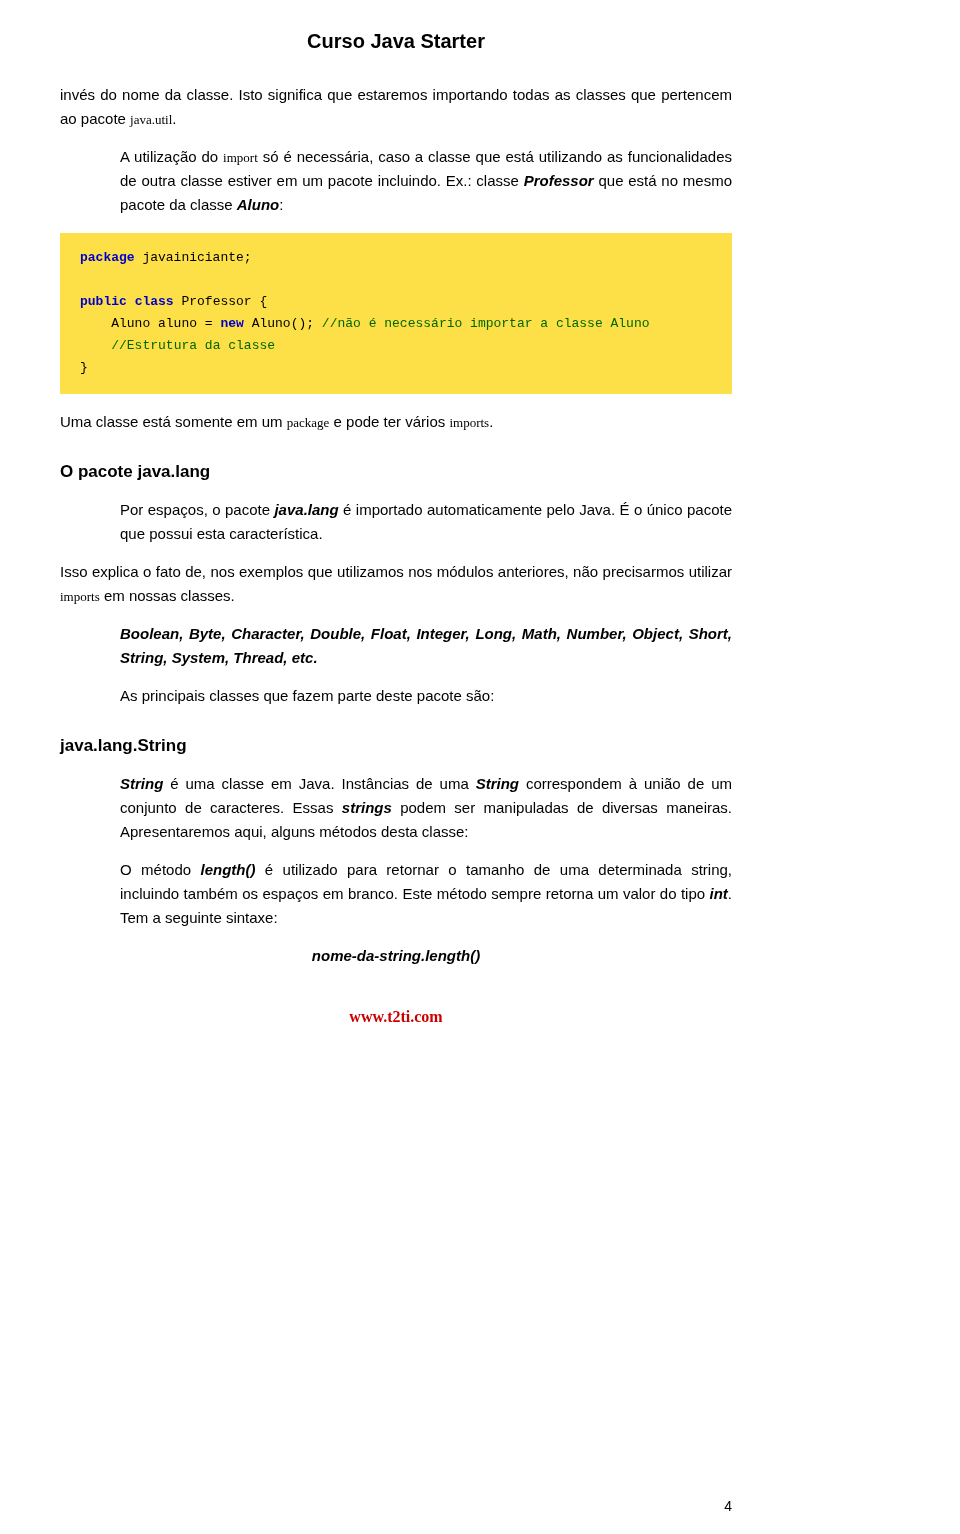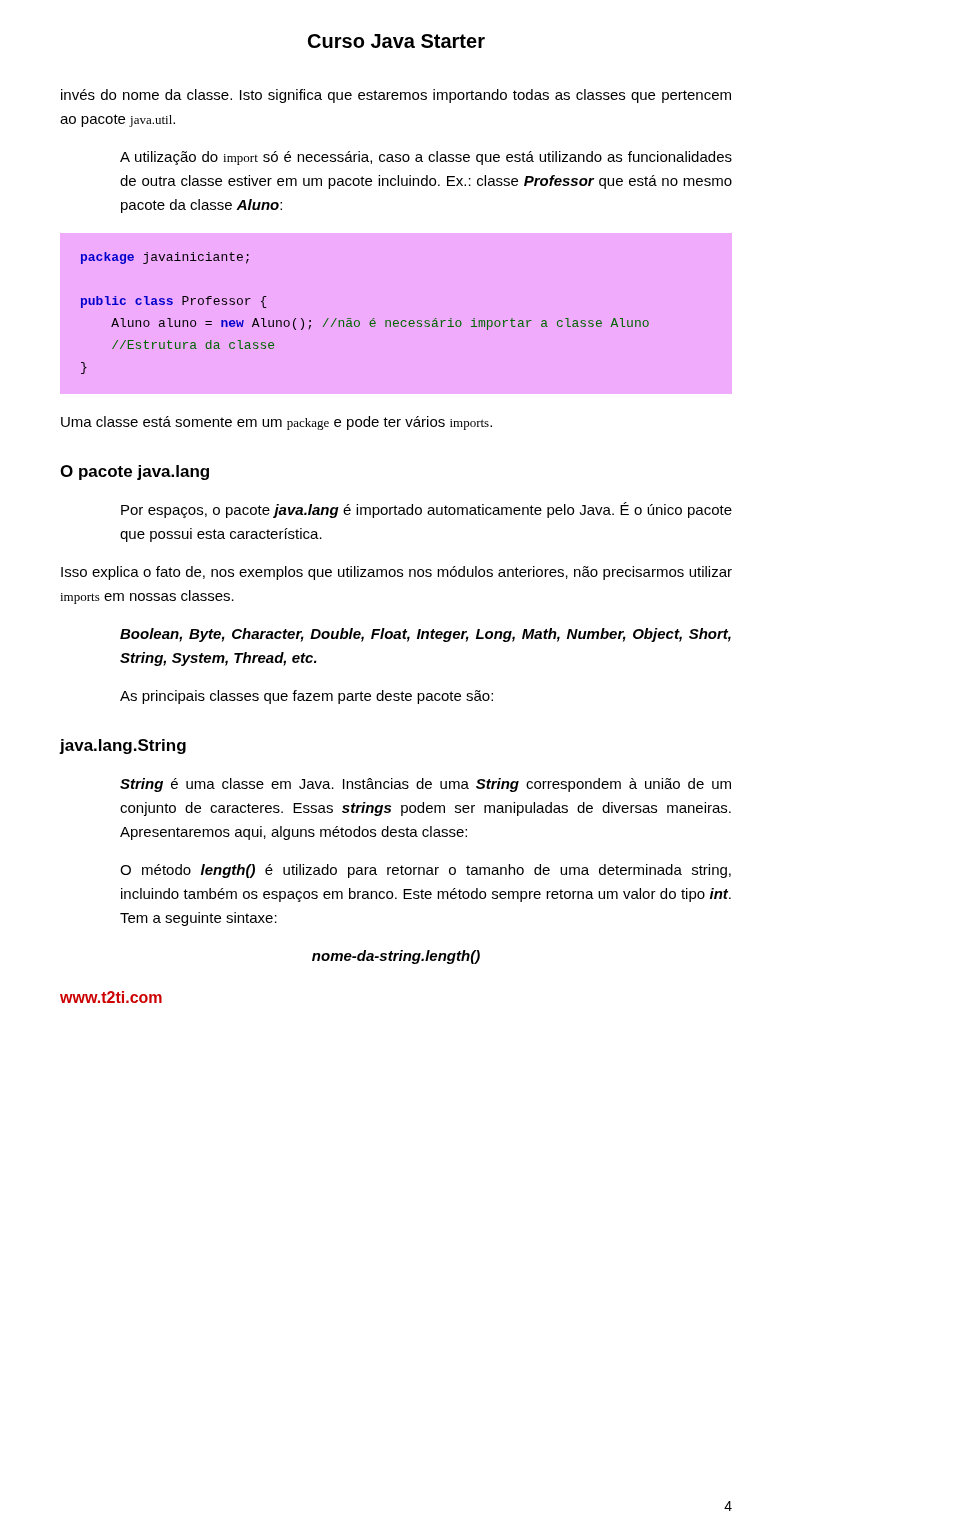--- a/index.html
+++ b/index.html
@@ -38,21 +38,21 @@
 
     p {
       margin-bottom: 14px;
       line-height: 1.6;
       text-align: justify;
     }
 
     .code-block {
       font-family: 'Courier New', Courier, monospace;
       font-size: 13px;
-      background: #f0abfc;
+      background: #fde047;
       border: none;
       padding: 14px 20px;
       margin: 16px 0 16px 0;
       line-height: 1.7;
       color: #000;
       white-space: pre;
     }
 
     .kw-blue {
       color: #0000cc;
@@ -83,22 +83,23 @@
     .italic-text {
       font-style: italic;
       font-weight: bold;
     }
 
     .indent {
       margin-left: 60px;
     }
 
     .footer-link {
-      text-align: left;
-      margin-top: 21px;
+      text-align: center;
+      margin-top: 40px;
+      font-family: Liberation Serif, serif;
     }
 
     .footer-link a {
       color: #cc0000;
       font-size: 16px;
       font-weight: bold;
       text-decoration: none;
     }
 
     .page-num {

